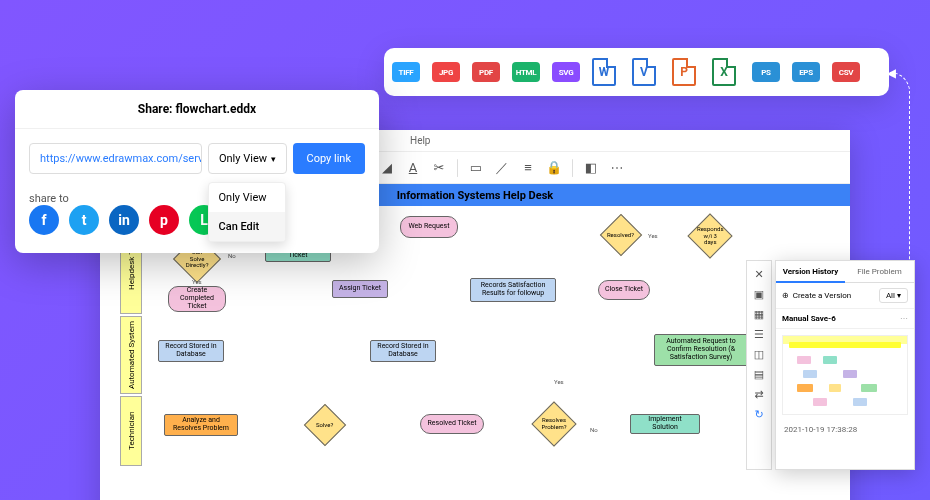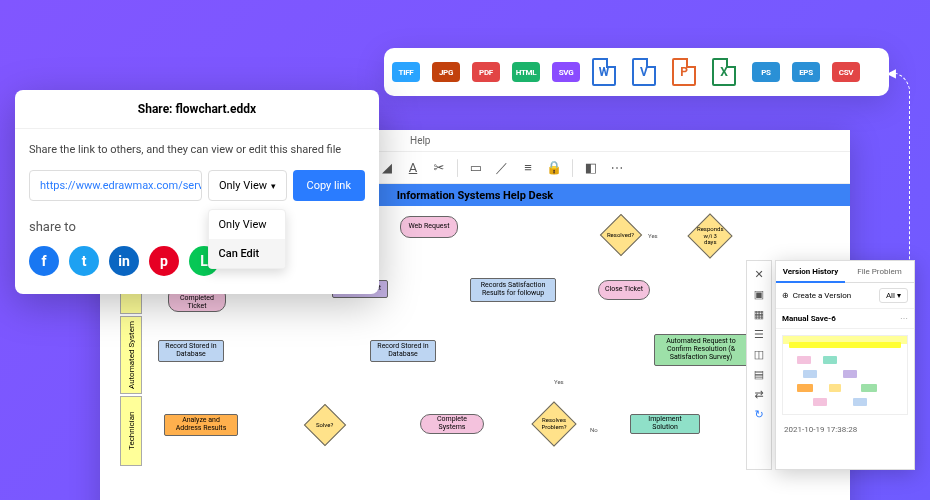--- a/index.html
+++ b/index.html
@@ -18,21 +18,21 @@
 .share-body{padding:14px 14px 18px}
 .share-desc{font-size:11px;color:#444;margin-bottom:14px}
 .share-row{display:flex;gap:6px;margin-bottom:18px}
 .url-input{flex:1;border:1px solid #ddd;border-radius:4px;padding:8px 10px;font-size:11px;color:#2a7cff;overflow:hidden;white-space:nowrap}
 .perm-btn{border:1px solid #ddd;border-radius:4px;padding:8px 10px;font-size:11px;display:flex;align-items:center;gap:4px;cursor:pointer;position:relative}
 .perm-btn::after{content:"▾";font-size:9px}
 .copy-btn{background:#2a7cff;color:#fff;border:none;border-radius:4px;padding:8px 14px;font-size:11px;cursor:pointer}
 .perm-dd{position:absolute;top:38px;right:0;background:#fff;border:1px solid #eee;border-radius:4px;box-shadow:0 4px 12px rgba(0,0,0,.15);width:78px;overflow:hidden}
 .perm-opt{padding:8px 10px;font-size:11px;cursor:pointer}
 .perm-opt.sel{background:#f5f5f5;font-weight:500}
-.share-to-lbl{font-size:13px;color:#555;margin-bottom:12px}
+.share-to-lbl{font-size:11px;color:#555;margin-bottom:0}
 .social-row{display:flex;gap:10px}
 .social{width:30px;height:30px;border-radius:50%;display:flex;align-items:center;justify-content:center;color:#fff;font-size:14px;font-weight:700;cursor:pointer}
 
 
 .canvas-frame{position:absolute;top:130px;left:100px;width:750px;height:400px;background:#fff;box-shadow:0 6px 30px rgba(0,0,0,.2)}
 .top-menu{height:22px;border-bottom:1px solid #eee;display:flex;align-items:center;padding:0 10px;font-size:10px;color:#666;gap:14px}
 .toolbar{height:32px;border-bottom:1px solid #eee;display:flex;align-items:center;padding:0 8px;gap:2px}
 .tb{width:24px;height:24px;display:flex;align-items:center;justify-content:center;color:#555;font-size:13px;cursor:pointer;border-radius:3px}
 .tb.sep{width:1px;height:18px;background:#ddd;margin:0 4px}
 .canvas{position:relative;height:calc(100% - 54px);background:#fff;overflow:hidden}
@@ -66,21 +66,21 @@
 .mt{position:absolute;border-radius:1px}
 </style>
 </head>
 <body>
 
 <div class="export-bar" id="export-bar">
     <div class="fmt">
       <div class="fmt-badge" style="background:#2aa4ff">TIFF</div>
     </div>
     <div class="fmt">
-      <div class="fmt-badge" style="background:#c2410c">JPG</div>
+      <div class="fmt-badge" style="background:#ef4444">JPG</div>
     </div>
     <div class="fmt">
       <div class="fmt-badge" style="background:#e24545">PDF</div>
     </div>
     <div class="fmt">
       <div class="fmt-badge" style="background:#1bb36b">HTML</div>
     </div>
     <div class="fmt">
       <div class="fmt-badge" style="background:#8a4cff">SVG</div>
     </div>
@@ -150,25 +150,25 @@
 
     <div class="node round" style="top:32px;left:300px;width:58px;height:22px;background:#f4c2dd">Web Request</div>
     <div class="node diamond" style="top:58px;left:80px;width:34px;height:34px;background:#ffe28a">
         <span>Can  Solve Directly?</span>
       </div>
     <div class="node rect" style="top:58px;left:165px;width:66px;height:20px;background:#8fe0c8">Create Open Ticket</div>
     <div class="node round" style="top:102px;left:68px;width:58px;height:26px;background:#f4c2dd">Create Completed Ticket</div>
     <div class="node rect" style="top:96px;left:232px;width:56px;height:18px;background:#c5b3e6">Assign Ticket</div>
     <div class="node rect" style="top:156px;left:58px;width:66px;height:22px;background:#bdd5f2">Record Stored in Database</div>
     <div class="node rect" style="top:156px;left:270px;width:66px;height:22px;background:#bdd5f2">Record Stored in Database</div>
-    <div class="node rect" style="top:230px;left:64px;width:74px;height:22px;background:#ffb04d">Analyze and Address Results</div>
+    <div class="node rect" style="top:230px;left:64px;width:74px;height:22px;background:#ffb04d">Analyze and Resolves Problem</div>
     <div class="node diamond" style="top:226px;left:210px;width:30px;height:30px;background:#ffe28a">
         <span>Solve?</span>
       </div>
-    <div class="node round" style="top:230px;left:320px;width:64px;height:20px;background:#f4c2dd">Complete Systems</div>
+    <div class="node round" style="top:230px;left:320px;width:64px;height:20px;background:#f4c2dd">Resolved Ticket</div>
     <div class="node diamond" style="top:224px;left:438px;width:32px;height:32px;background:#ffe28a">
         <span>Resolves Problem?</span>
       </div>
     <div class="node rect" style="top:230px;left:530px;width:70px;height:20px;background:#8fe0c8">Implement Solution</div>
     <div class="node diamond" style="top:36px;left:506px;width:30px;height:30px;background:#ffe28a">
         <span>Resolved?</span>
       </div>
     <div class="node diamond" style="top:36px;left:594px;width:32px;height:32px;background:#ffe28a">
         <span>Responds w/i 3 days</span>
       </div>
@@ -220,21 +220,20 @@
     <div class="mt" style="top:48px;left:78px;width:16px;height:8px;background:#9de0a8"></div>
     <div class="mt" style="top:62px;left:30px;width:14px;height:8px;background:#f4c2dd"></div>
     <div class="mt" style="top:62px;left:70px;width:14px;height:8px;background:#bdd5f2"></div>
   </div>
   <div class="ver-date">2021-10-19 17:38:28</div>
 </div>
 
 <div class="share-modal">
   <div class="share-title">Share: flowchart.eddx</div>
   <div class="share-body">
-    <div class="share-desc">Share the link to others, and they can view or edit this shared file</div>
     <div class="share-row" style="position:relative">
       <div class="url-input">https://www.edrawmax.com/server..</div>
       <div class="perm-btn">
         <span>Only View</span>
         <div class="perm-dd">
           <div class="perm-opt">Only View</div>
           <div class="perm-opt sel">Can Edit</div>
         </div>
       </div>
       <button class="copy-btn">Copy link</button>

